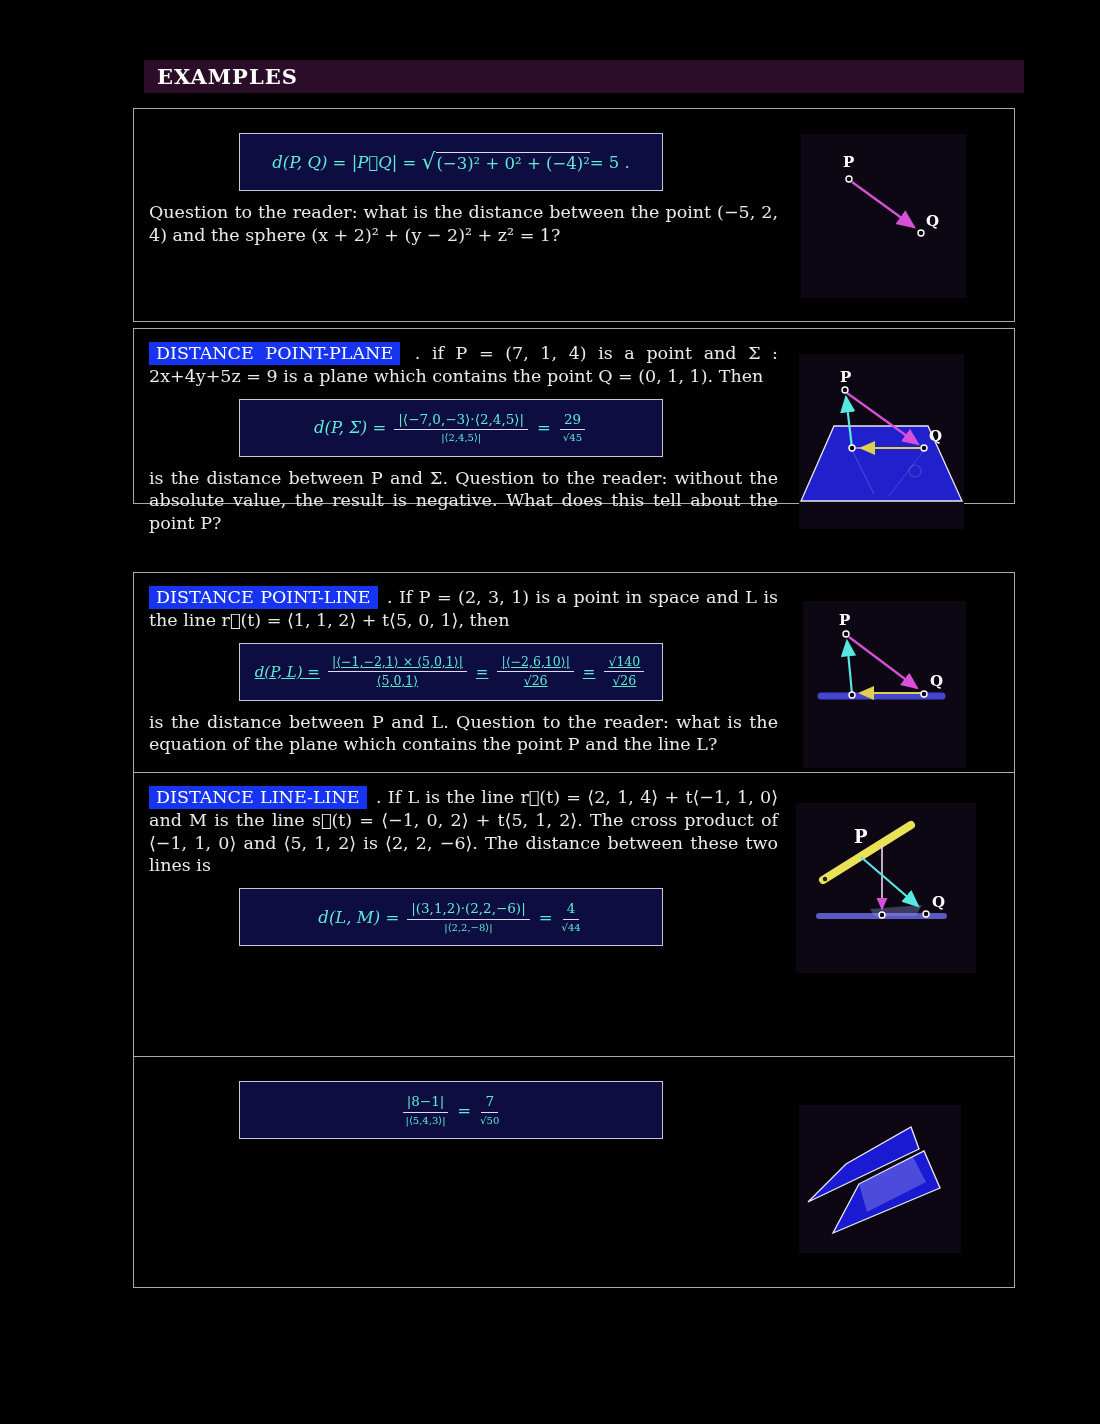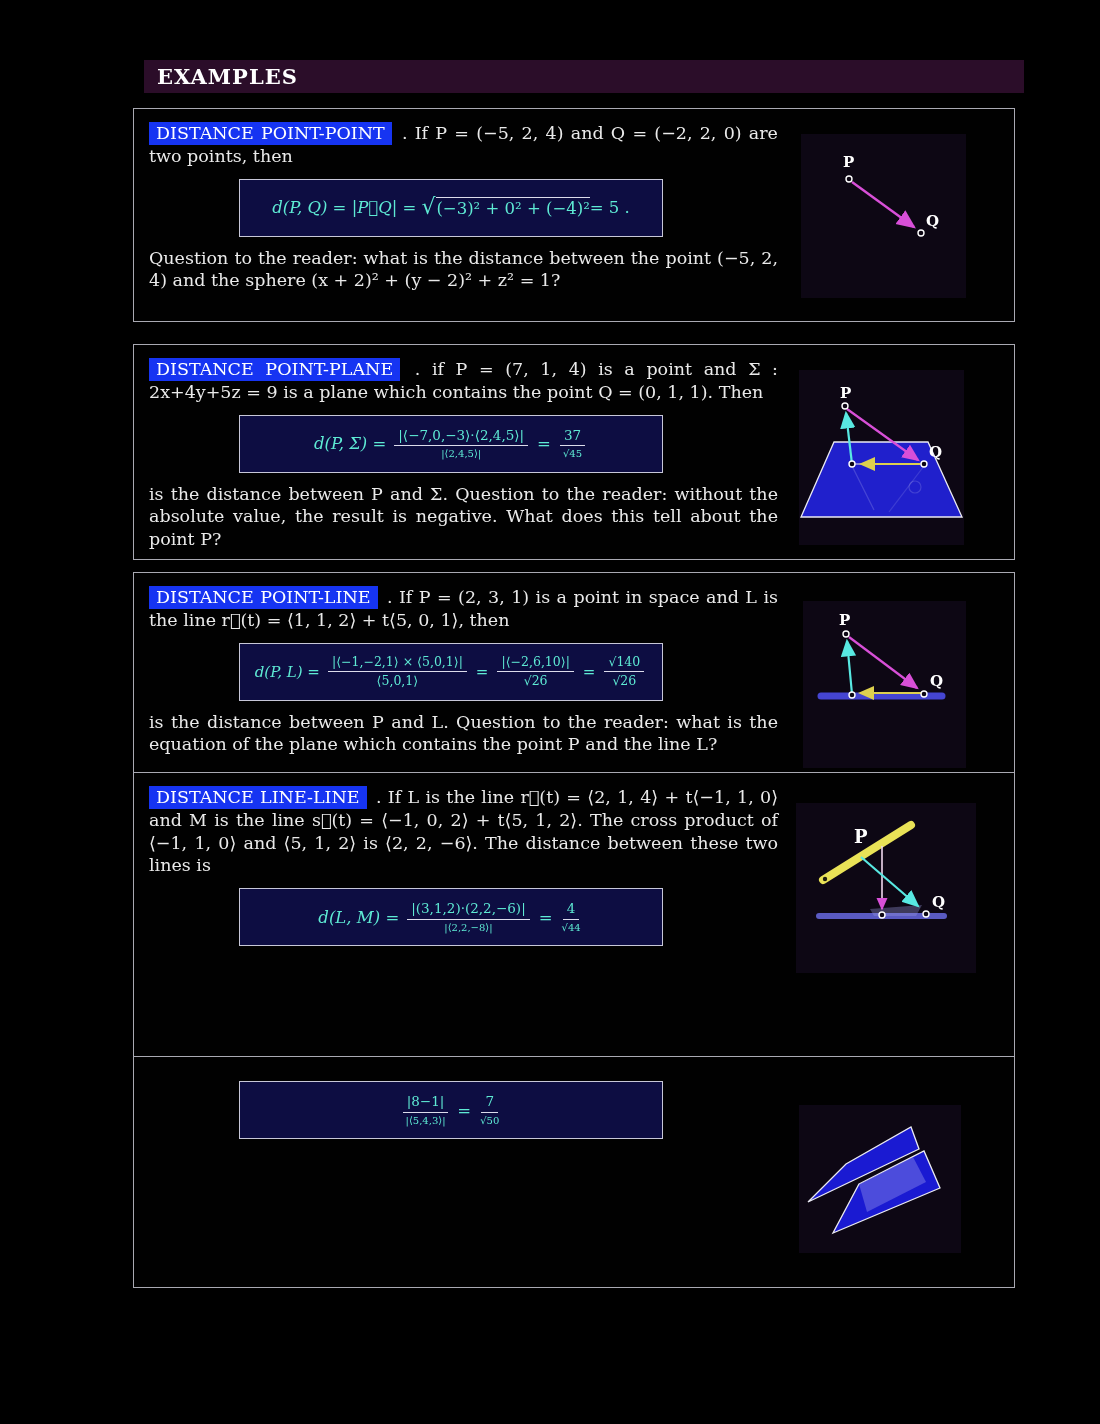--- a/index.html
+++ b/index.html
@@ -35,42 +35,41 @@
     font-size:16.5px; padding:6px 8px;
   }
   .f-lhs { font-style:italic; margin-right:5px; white-space:nowrap; }
   .f-mid { margin:0 6px; }
   .f-rhs { white-space:nowrap; }
   .f-root { font-size:22px; margin-right:1px; position:relative; top:-1px; }
   .f-rad { border-top:1.3px solid #dcdcec; padding-top:1px; white-space:nowrap; }
   .frac { display:inline-flex; flex-direction:column; align-items:center; margin:0 3px; }
   .frac .num { font-size:13.5px; line-height:1.3; padding:0 4px 1px 4px; border-bottom:1.3px solid #dcdcec; white-space:nowrap; }
   .frac .den { font-size:10px; line-height:1.3; padding-top:1px; white-space:nowrap; }
-  .formula-small { font-size:15px; }
+  .formula-small { font-size:15px;text-decoration:underline; }
   .formula-small .frac .num, .formula-small .frac .den { font-size:12.5px; }
   .diagram { position:absolute; background:#0d0714; }
   .diagram svg { display:block; }
   .diagram text {
     font-family:"DejaVu Serif","Liberation Serif",serif;
     font-weight:bold; font-size:15px; fill:#ffffff;
   }
   .dot { fill:#0d0714; stroke:#ffffff; stroke-width:1.4; }
 </style>
 </head>
 <body>
 
 <div class="page">
 
   <div class="header-bar">
     <span class="header-title">EXAMPLES</span>
   </div>
 
   <section class="box" style="top:108px;height:214px;">
     <div class="content">
-      <p class="para"><span class="chip">DISTANCE POINT-POINT</span><span> .  If P = (−5, 2, 4) and Q = (−2, 2, 0) are two points, then</span></p>
       <div class="formula-box">
         <span class="f-lhs">d(P, Q) = |P⃗Q| = </span>
           <span class="f-root">√</span>
           <span class="f-rad">(−3)² + 0² + (−4)²</span>
           <span class="f-rhs"> = 5 .</span>
       </div>
       <p class="para">Question to the reader: what is the distance between the point (−5, 2, 4) and the sphere (x + 2)² + (y − 2)² + z² = 1?</p>
     </div>
     <div class="diagram" style="left:667px;top:25px;width:165px;height:164px;">
       <svg width="165" height="164" viewBox="0 0 165 164">
@@ -81,32 +80,32 @@
         </defs>
         <line x1="51" y1="48" x2="113" y2="93" stroke="#d84fd8" stroke-width="2.4" marker-end="url(#d1m)"></line>
         <circle class="dot" cx="48" cy="45" r="3"></circle>
         <circle class="dot" cx="120" cy="99" r="3"></circle>
         <text x="42" y="33">P</text>
         <text x="125" y="92">Q</text>
       </svg>
     </div>
   </section>
 
-  <section class="box" style="top:344px;height:216px;">
+  <section class="box" style="top:328px;height:176px;">
     <div class="content">
       <p class="para"><span class="chip">DISTANCE POINT-PLANE</span><span> . if P = (7, 1, 4) is a point and Σ : 2x+4y+5z = 9 is a plane which contains the point Q = (0, 1, 1). Then</span></p>
       <div class="formula-box">
         <span class="f-lhs">d(P, Σ) = </span>
           <span class="frac">
             <span class="num">|⟨−7,0,−3⟩·⟨2,4,5⟩|</span>
             <span class="den">|⟨2,4,5⟩|</span>
           </span>
           <span class="f-mid">=</span>
           <span class="frac">
-            <span class="num">37</span>
+            <span class="num">29</span>
             <span class="den">√45</span>
           </span>
       </div>
       <p class="para">is the distance between P and Σ. Question to the reader: without the absolute value, the result is negative. What does this tell about the point P?</p>
     </div>
     <div class="diagram" style="left:665px;top:25px;width:165px;height:175px;">
       <svg width="165" height="175" viewBox="0 0 165 175">
         <defs>
           <marker id="d2m" markerWidth="9" markerHeight="9" refX="7" refY="3.5" orient="auto">
               <path d="M0,0 L8,3.5 L0,7 Z" fill="#d84fd8"></path>

